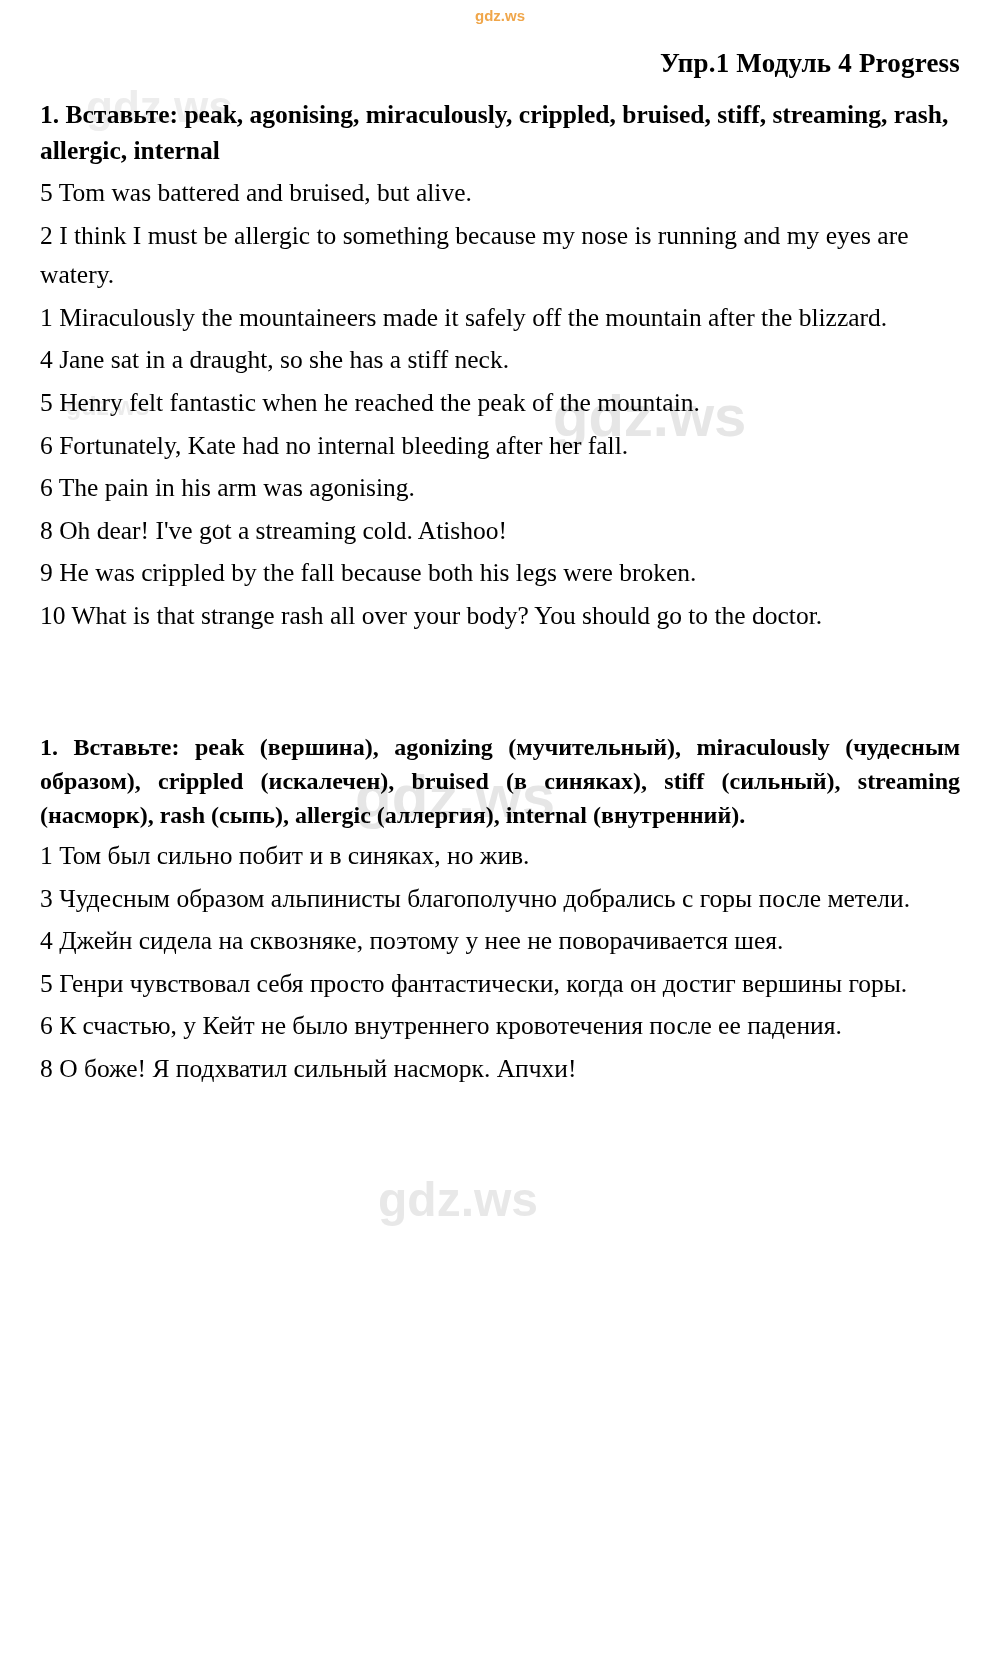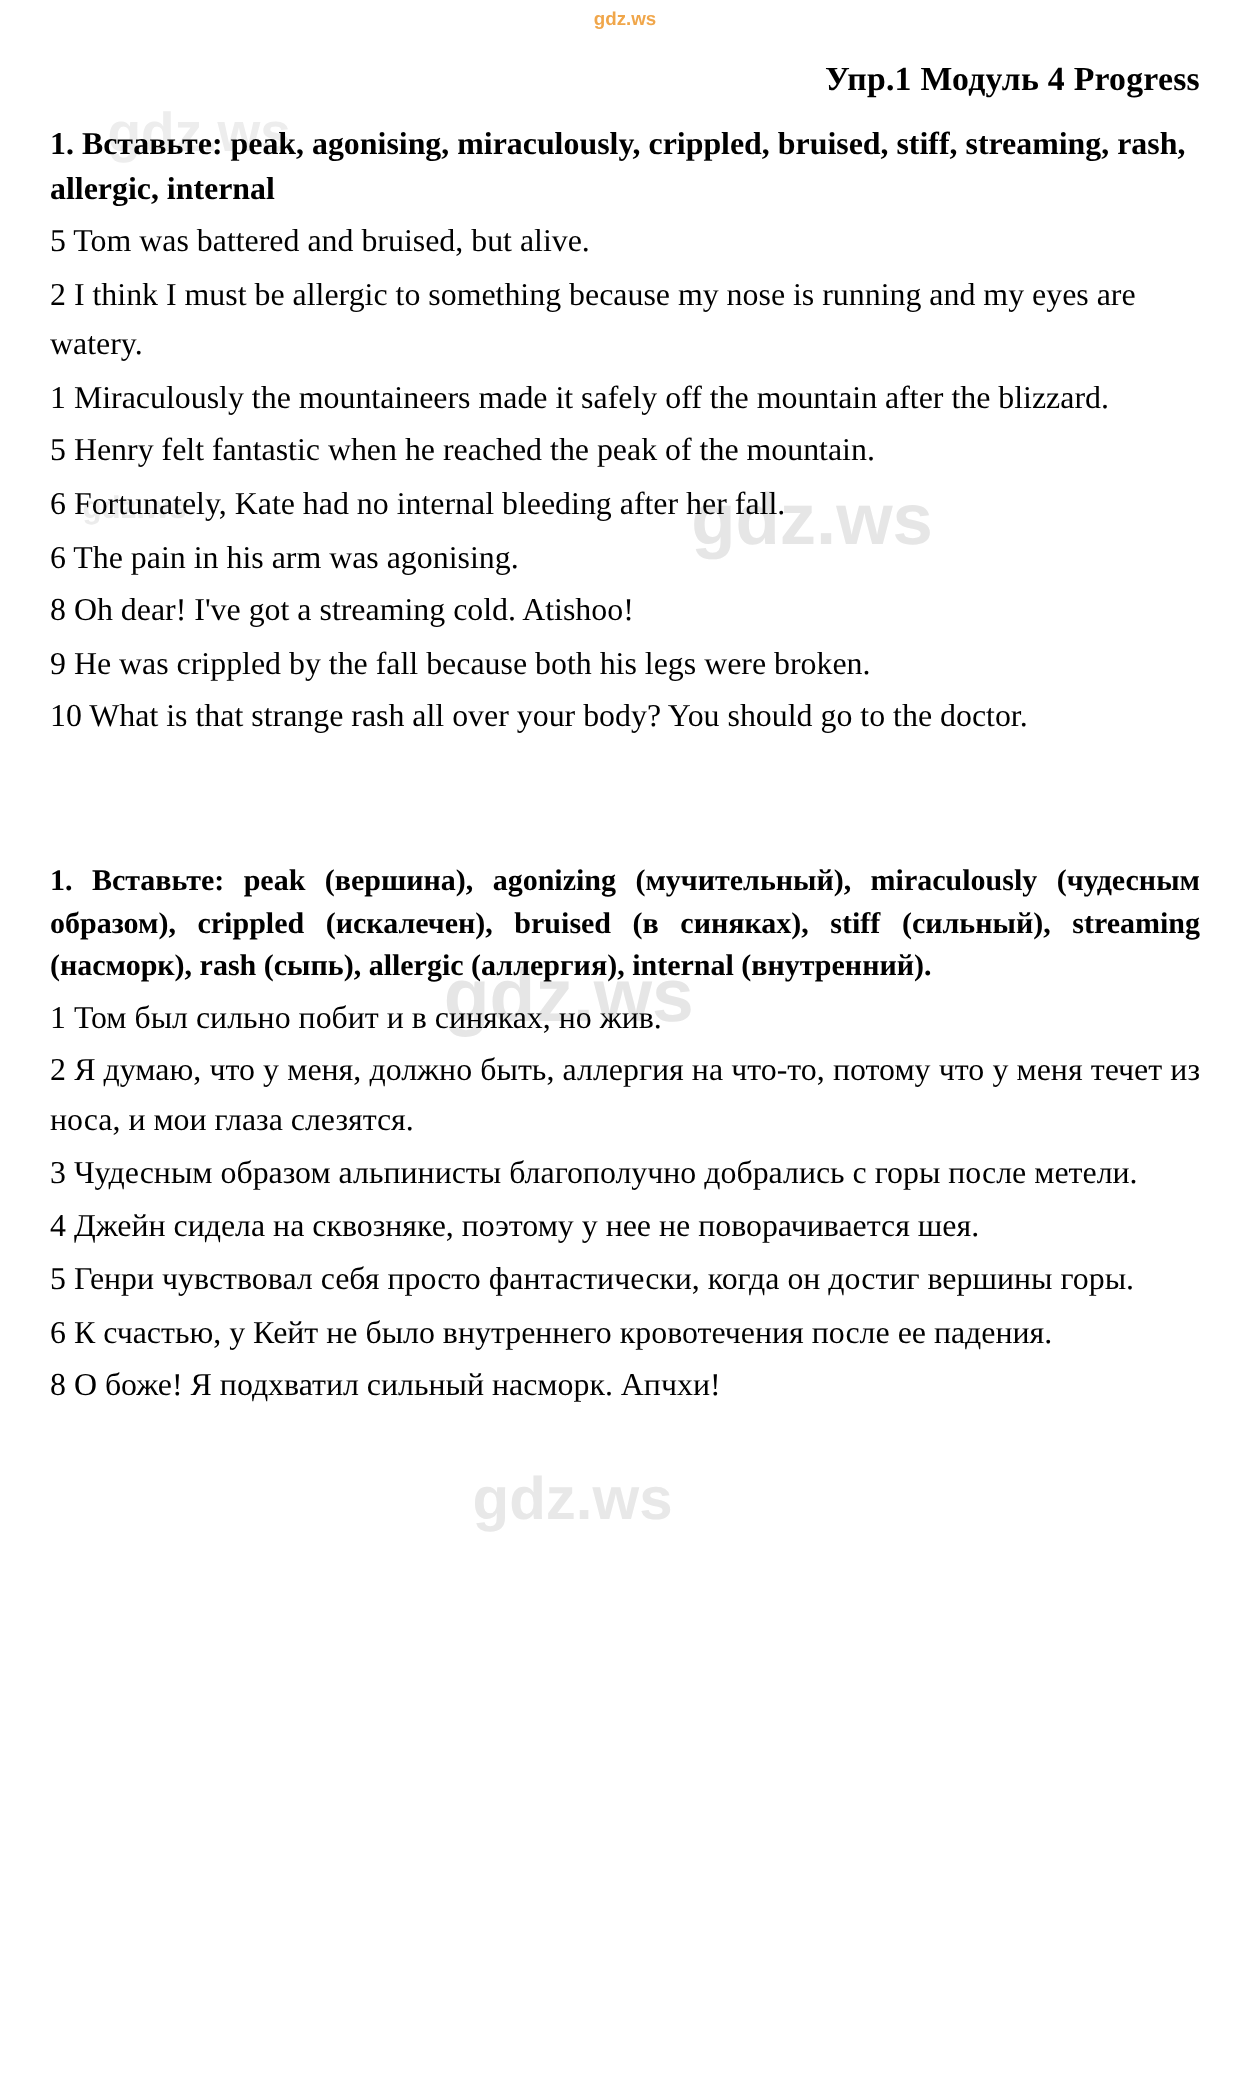--- a/index.html
+++ b/index.html
@@ -106,33 +106,33 @@
 
   <div class="content">
 
     <div class="doc-title">Упр.1 Модуль 4 Progress</div>
 
     <div class="task-heading">1. Вставьте: peak, agonising, miraculously, crippled, bruised, stiff, streaming, rash, allergic, internal</div>
 
     <div class="line">5 Tom was battered and bruised, but alive.</div>
     <div class="line">2 I think I must be allergic to something because my nose is running and my eyes are watery.</div>
     <div class="line">1 Miraculously the mountaineers made it safely off the mountain after the blizzard.</div>
+    <div class="line">4 Jane sat in a draught, so she has a stiff neck.</div>
     <div class="line">5 Henry felt fantastic when he reached the peak of the mountain.</div>
     <div class="line">6 Fortunately, Kate had no internal bleeding after her fall.</div>
     <div class="line">6 The pain in his arm was agonising.</div>
     <div class="line">8 Oh dear! I've got a streaming cold. Atishoo!</div>
     <div class="line">9 He was crippled by the fall because both his legs were broken.</div>
     <div class="line">10 What is that strange rash all over your body? You should go to the doctor.</div>
 
     <div class="spacer-lg"></div>
 
     <div class="task-heading-just">1. Вставьте: peak (вершина), agonizing (мучительный), miraculously (чудесным образом), crippled (искалечен), bruised (в синяках), stiff (сильный), streaming (насморк), rash (сыпь), allergic (аллергия), internal (внутренний).</div>
 
     <div class="line">1 Том был сильно побит и в синяках, но жив.</div>
-    <div class="line-just">2 Я думаю, что у меня, должно быть, аллергия на что-то, потому что у меня течет из носа, и мои глаза слезятся.</div>
     <div class="line-just">3 Чудесным образом альпинисты благополучно добрались с горы после метели.</div>
     <div class="line">4 Джейн сидела на сквозняке, поэтому у нее не поворачивается шея.</div>
     <div class="line-just">5 Генри чувствовал себя просто фантастически, когда он достиг вершины горы.</div>
     <div class="line-just">6 К счастью, у Кейт не было внутреннего кровотечения после ее падения.</div>
     <div class="line">8 О боже! Я подхватил сильный насморк. Апчхи!</div>
 
   </div>
 </div>
 
 </body></html>

